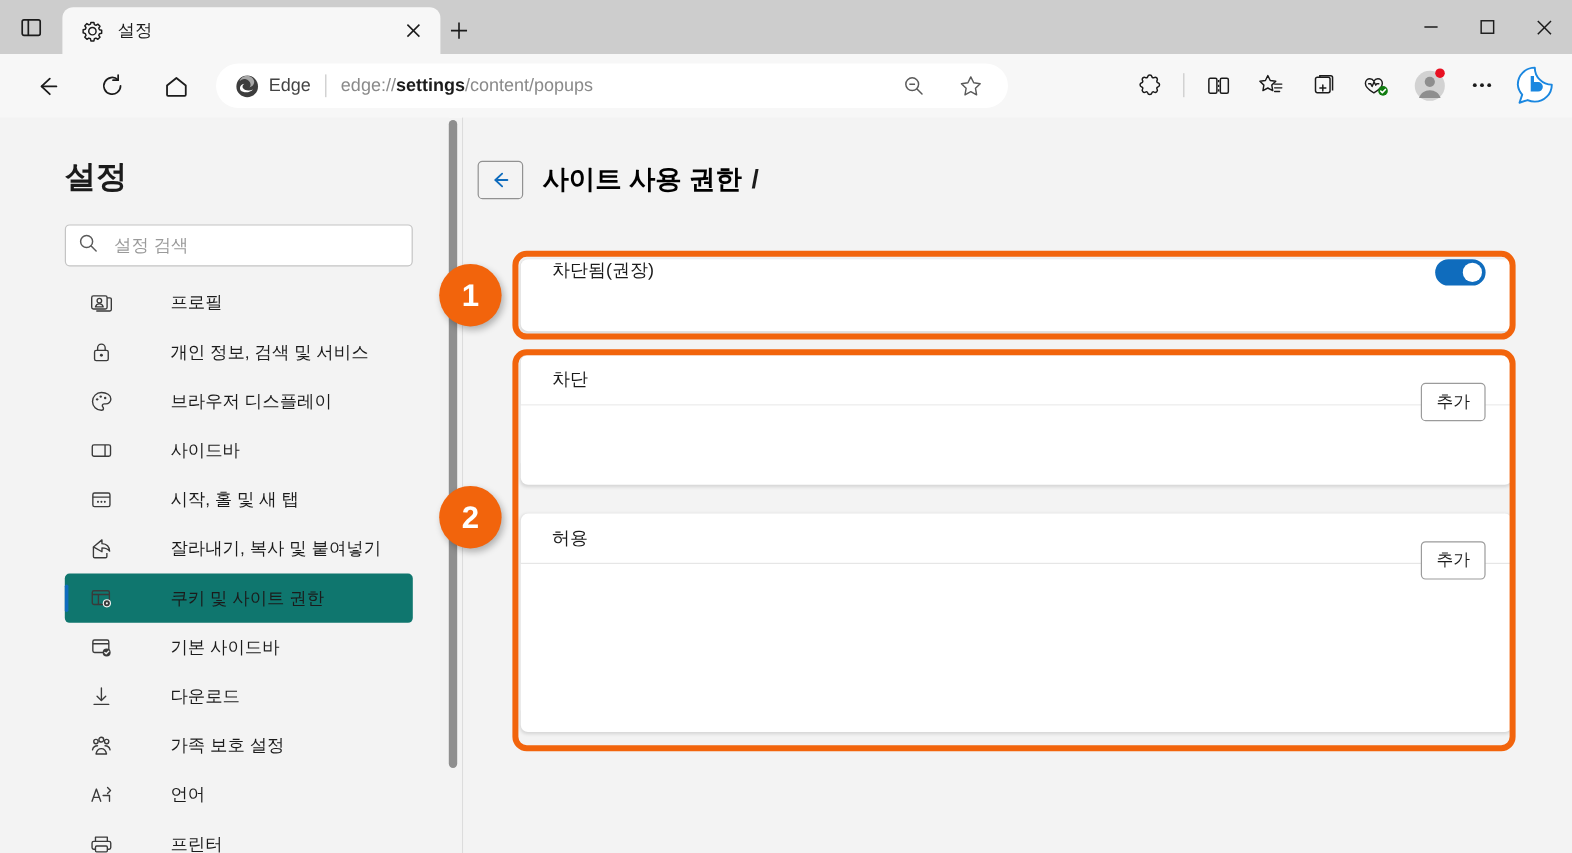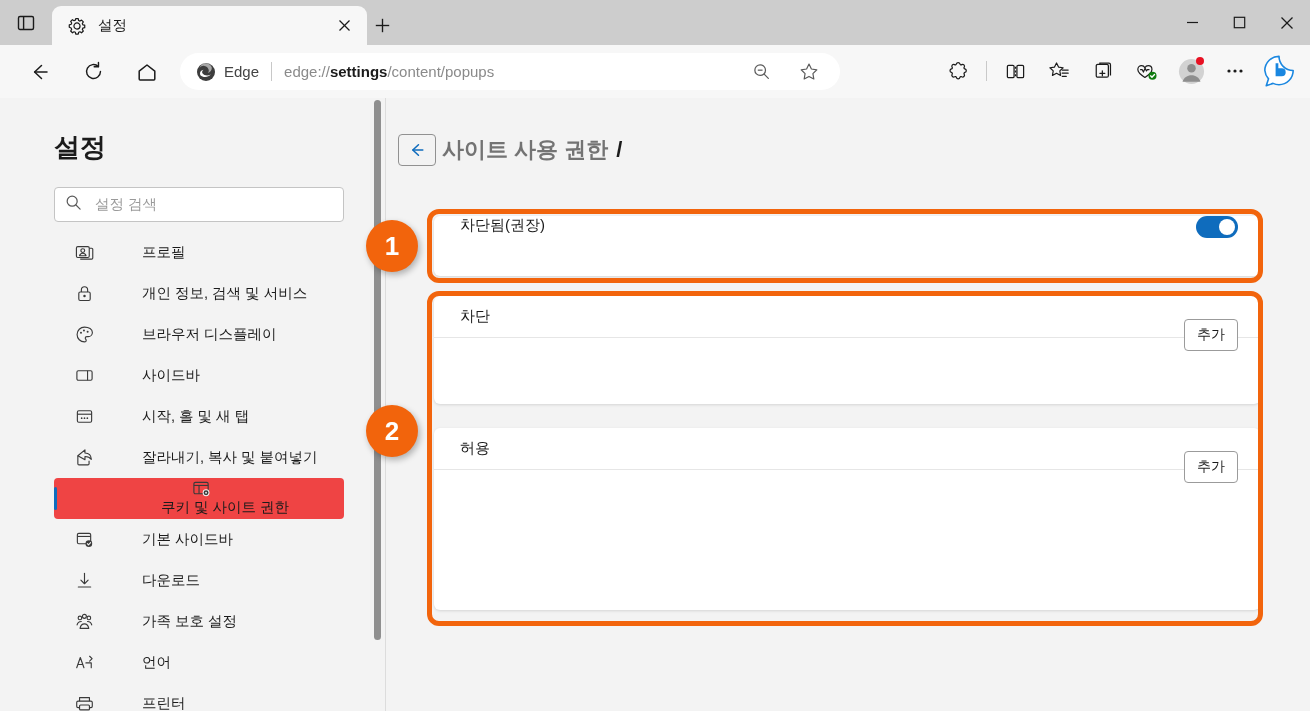--- a/index.html
+++ b/index.html
@@ -104,21 +104,21 @@
     position: absolute; left: 54px; top: 89px; width: 290px; height: 35px;
     background: #fff; border: 1px solid #c4c4c4; border-radius: 4px;
     display: flex; align-items: center; padding: 0 10px; cursor: text;
   }
   .search-ph { font-size: 14.5px; color: #9a9a9a; margin-left: 13px; }
   .nav { position: absolute; left: 54px; top: 134px; width: 290px; }
   .nav-item {
     position: relative; height: 41px; display: flex; align-items: center;
     padding-left: 20px; border-radius: 4px; cursor: pointer;
   }
-  .nav-item.sel { background: #ef4444; flex-direction: column; }
+  .nav-item.sel { background: #0f766e; }
   .nav-item.sel::before {
     content: ""; position: absolute; left: 0; top: 9px;
     width: 3px; height: 23px; background: #0f6cbd; border-radius: 2px;
   }
   .nav-ico {
     width: 20px; height: 20px; flex: 0 0 20px; margin-right: 16px;
     display: flex; align-items: center; justify-content: center;
   }
   .nav-label { font-size: 14.5px; color: #1b1b1b; white-space: nowrap; margin-left: 32px; }
   .sb-thumb {
@@ -138,22 +138,22 @@
   .crumb {
     position: absolute; left: 12px; top: 36px;
     display: flex; align-items: center;
   }
   .backbtn {
     width: 38px; height: 32px; border: 1px solid #919191; border-radius: 4px;
     background: #f3f3f3; display: flex; align-items: center;
     justify-content: center; cursor: pointer;
   }
   .crumb-link {
-    font-size: 22px; font-weight: 700; color: #737373;
-    margin-left: 6px; cursor: pointer;
+    font-size: 22px; font-weight: 700; color: #000000;
+    margin-left: 16px; cursor: pointer;
   }
   .crumb-sep { font-size: 22px; font-weight: 700; color: #1b1b1b; margin: 0 8px; }
   .crumb-cur { font-size: 22px; font-weight: 700; color: #1b1b1b; }
 
   .card {
     position: absolute; background: #ffffff; border-radius: 6px;
     box-shadow: 0 1px 3px rgba(0,0,0,0.13);
   }
   #card-toggle { left: 48px; top: 118px; width: 826px; height: 60px; }
   .card-row {

